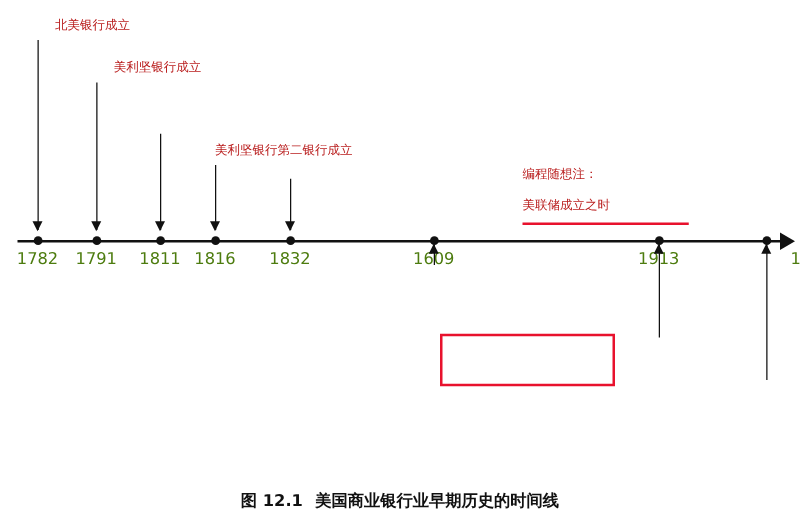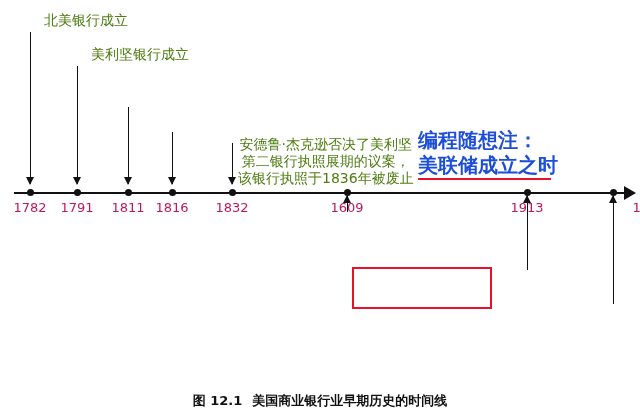--- a/index.html
+++ b/index.html
@@ -44,21 +44,21 @@
     height: 7px;
     border-radius: 50%;
     background: #111;
     top: 189px;
     margin-left: -3.5px;
   }
   .tick-label {
     position: absolute;
     top: 200px;
     font-size: 13px;
-    color: #be185d;
+    color: #4d7c0f;
     transform: translateX(-50%);
     white-space: nowrap;
   }
   
   .leader-up {
     position: absolute;
     width: 1px;
     background: #111;
   }
   .leader-up::after {
@@ -85,34 +85,33 @@
     top: -1px;
     width: 0;
     height: 0;
     border-left: 4.5px solid transparent;
     border-right: 4.5px solid transparent;
     border-bottom: 8px solid #111;
   }
   
   .note {
     position: absolute;
-    font-size: 14px;
+    font-size: 10px;
     line-height: 17px;
-    color: #4d7c0f;
+    color: #b91c1c;
     white-space: pre-line;
-    text-align: center;
   }
   .note-above { }
   .note-below { }
   
   .red-note {
     position: absolute;
-    color: #1d4ed8;
-    font-weight: bold;
-    font-size: 20px;
+    color: #b91c1c;
+    font-weight: normal;
+    font-size: 10px;
     line-height: 20px;
     white-space: pre-line;
   }
   .red-box {
     position: absolute;
     border: 2px solid #e8112d;
     box-sizing: border-box;
   }
   .red-underline {
     position: absolute;
@@ -163,23 +162,21 @@
   <div class="leader-up" style="left:128px; top:107px; height:77px"></div>
   <div class="leader-up" style="left:172px; top:132px; height:52px"></div>
   <div class="leader-up" style="left:232px; top:143px; height:41px"></div>
 
   <div class="leader-down" style="left:347px; top:196px; height:16px"></div>
   <div class="leader-down" style="left:527px; top:196px; height:74px"></div>
   <div class="leader-down" style="left:613px; top:196px; height:108px"></div>
 
   <div class="note note-above" style="left:44px;  top:12px">北美银行成立</div>
   <div class="note note-above" style="left:91px;  top:46px">美利坚银行成立</div>
-  <div class="note note-above" style="left:238px; top:136px">安德鲁·杰克逊否决了美利坚
-第二银行执照展期的议案，
-该银行执照于1836年被废止</div>
+  <div class="note note-above" style="left:172px; top:112px">美利坚银行第二银行成立</div>
 
 
   <div class="red-box" style="left:352px; top:267px; width:140px; height:42px"></div>
 
   <div class="red-note" style="left:418px; top:130px">编程随想注：</div>
   <div class="red-note" style="left:418px; top:155px">美联储成立之时</div>
   <div class="red-underline" style="left:418px; top:178px; width:133px"></div>
 
   <div class="caption">
     <span class="cap-num">图 12.1</span><span>美国商业银行业早期历史的时间线</span>

